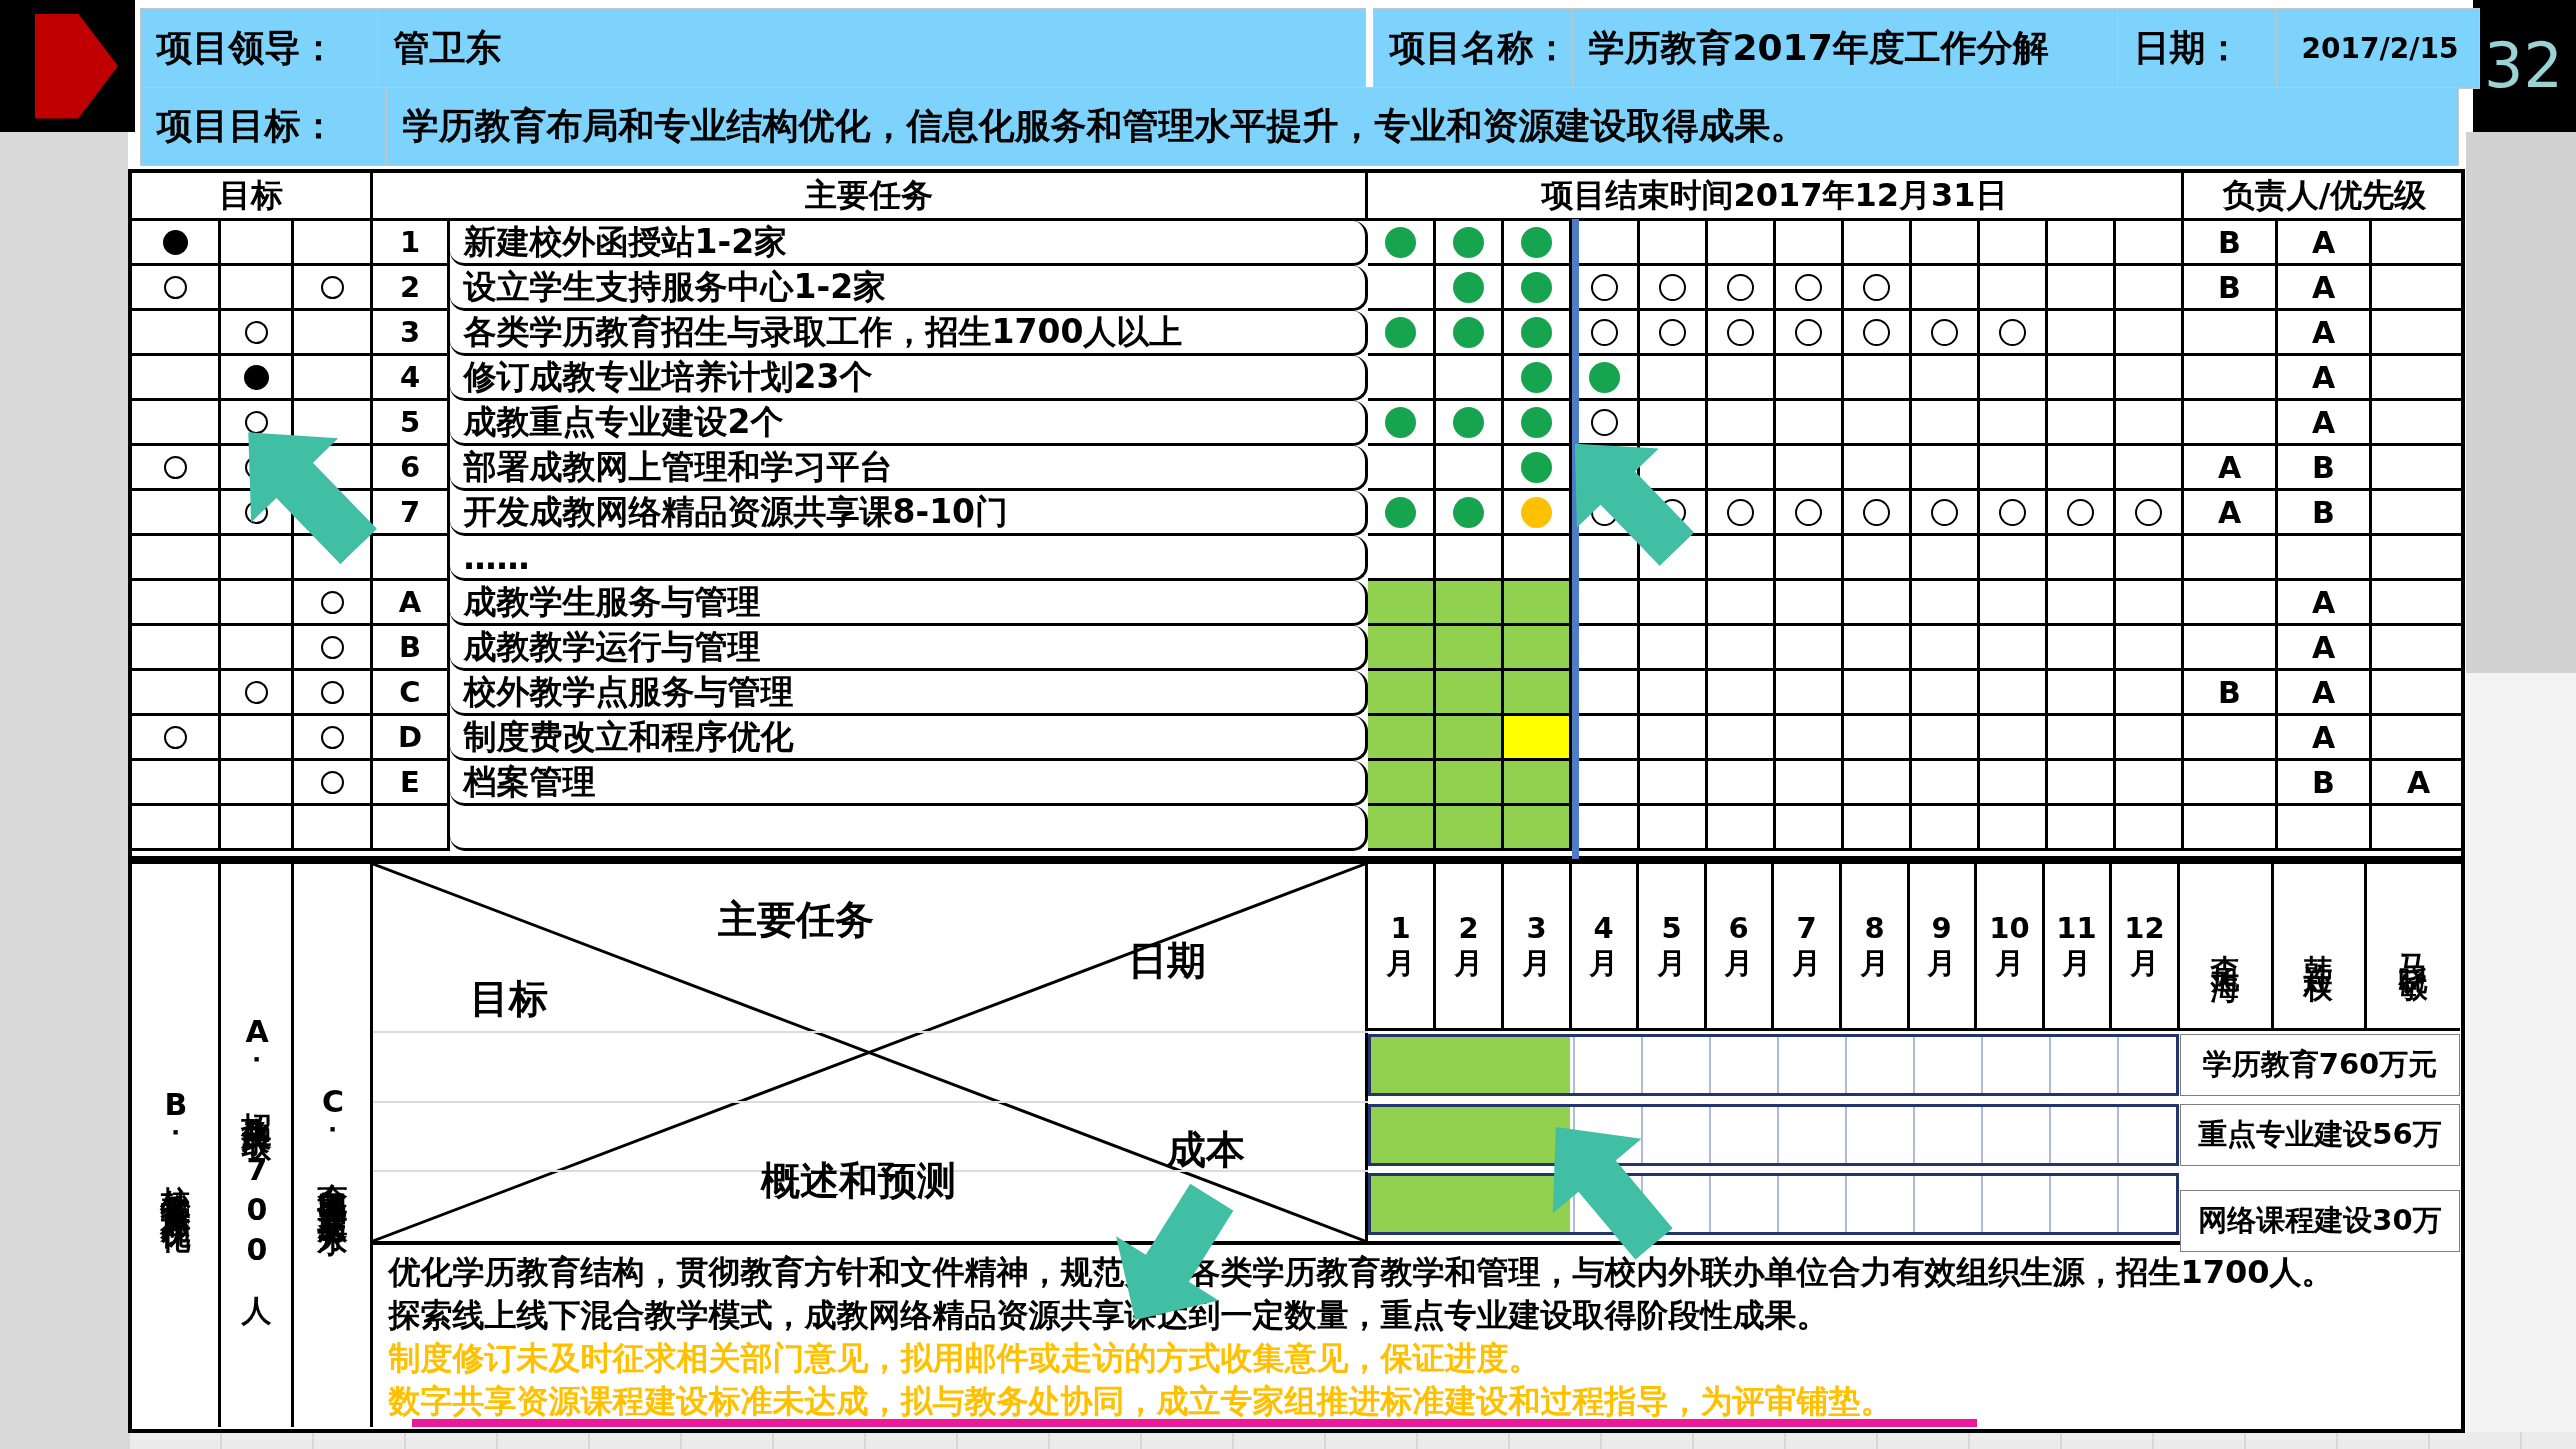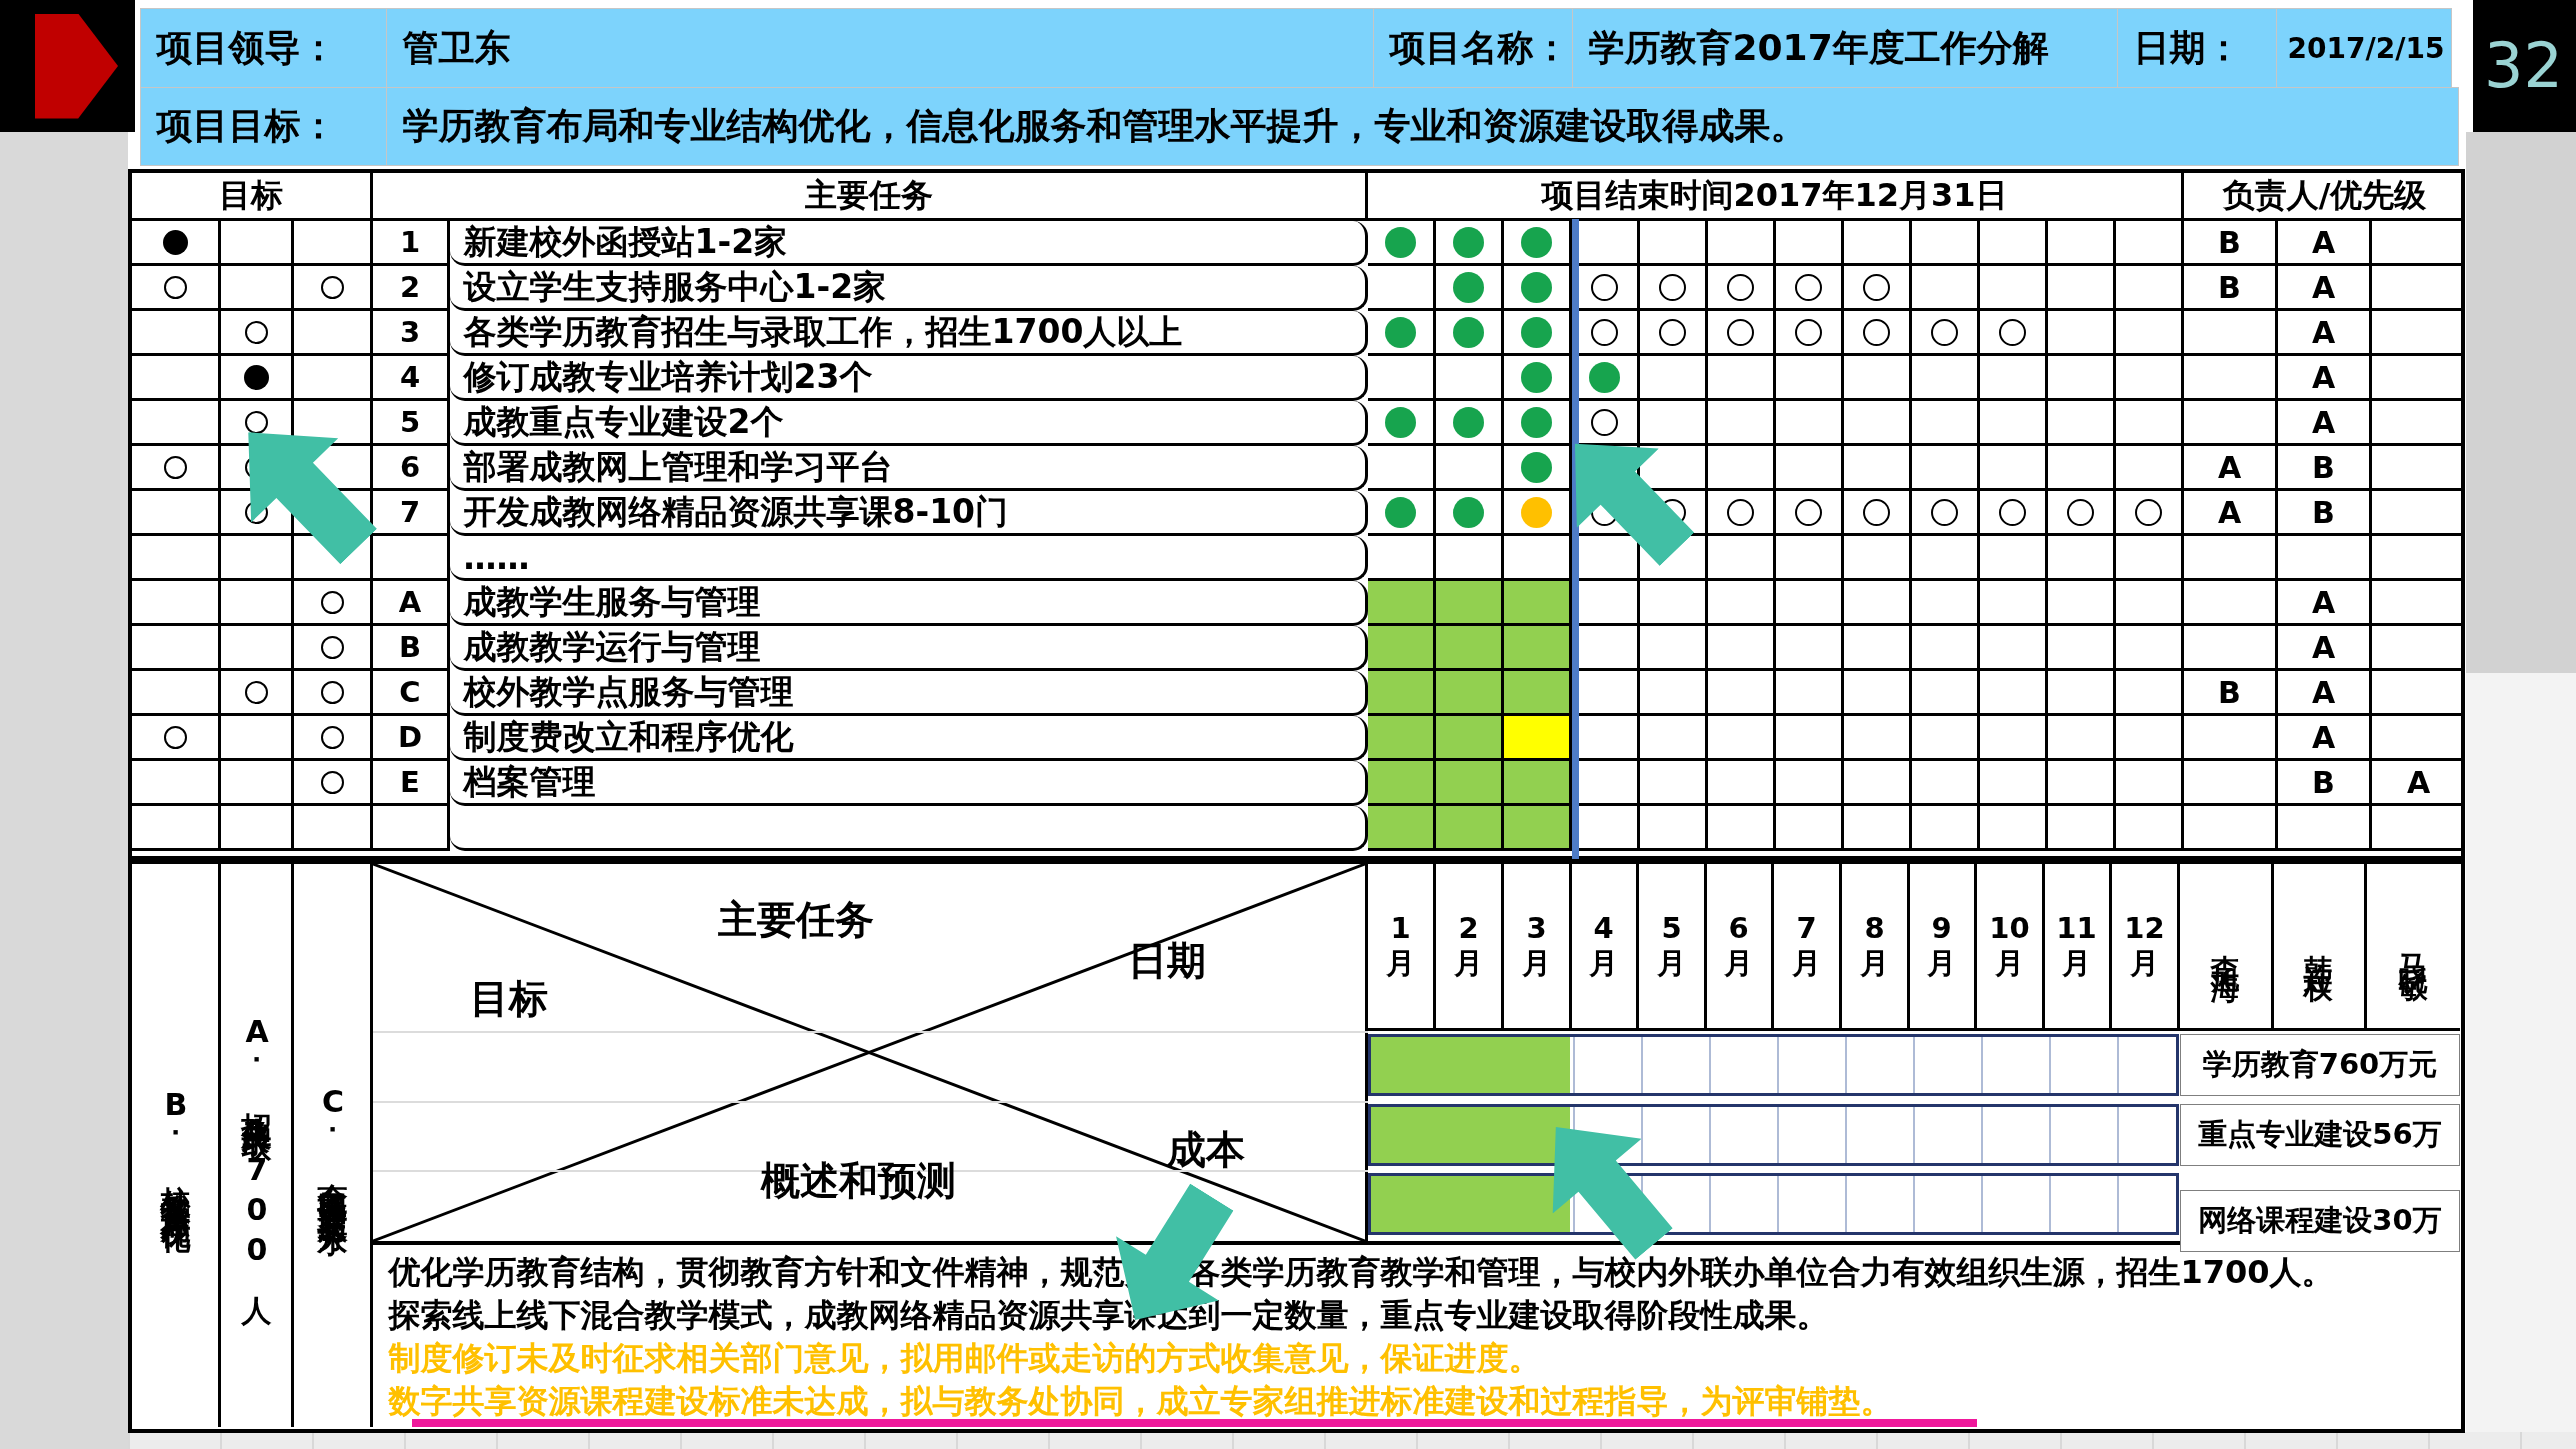--- a/index.html
+++ b/index.html
@@ -16,25 +16,25 @@
   .page-num{position:absolute;left:2484px;top:29px;color:#9AD3D3;font-size:62px;font-weight:400;}
   .gray-right-top{position:absolute;left:2466px;top:132px;width:110px;height:541px;background:#D2D2D2;}
   .gray-right-bot{position:absolute;left:2466px;top:673px;width:110px;height:777px;background:#F3F3F3;}
   .bottom-strip{position:absolute;left:128px;top:1432px;width:2448px;height:17.4px;background:#ECECEC;
     background-image:repeating-linear-gradient(90deg,#D8D8D8 0 1.9px,transparent 1.9px 92px);}
 
   
   .ti{position:absolute;background:#7dd3fc;border:1.9px solid #C6C6C6;display:flex;align-items:center;
       font-weight:bold;font-size:36px;color:#000;padding-left:15.5px;white-space:nowrap;overflow:hidden;}
   #c-leader-label{left:140px;top:7.7px;width:248px;height:81px;}
-  #c-leader-val{left:386px;top:7.7px;width:989px;height:81px;}
+  #c-leader-val{left:377px;top:7.7px;width:989px;height:81px;}
   #c-name-label{left:1373px;top:7.7px;width:201px;height:81px;font-family:Liberation Mono, monospace;}
   #c-name-val{left:1572px;top:7.7px;width:547px;height:81px;}
   #c-date-label{left:2117px;top:7.7px;width:160px;height:81px;}
-  #c-date-val{left:2276px;top:7.7px;width:176px;height:81px;justify-content:center;padding-left:4px;font-size:28px;}
+  #c-date-val{left:2276px;top:7.7px;width:204px;height:81px;justify-content:center;padding-left:4px;font-size:28px;}
   #c-goal-label{left:140px;top:87px;width:248px;height:79px;}
   #c-goal-val{left:386px;top:87px;width:2073px;height:79px;}
 
   
   .mt{position:absolute;left:128px;top:169px;width:2337px;height:691px;background:#fff;
       border:4.8px solid #000;display:grid;
       grid-template-columns:89px 73px 79px 77px 918px repeat(12,68px) 94px 94px 93px;
       grid-template-rows:48px repeat(14,45px);}
   .c{border-right:3.9px solid #000;border-bottom:3.9px solid #000;display:flex;align-items:center;
      justify-content:center;position:relative;font-weight:bold;color:#000;overflow:hidden;}

